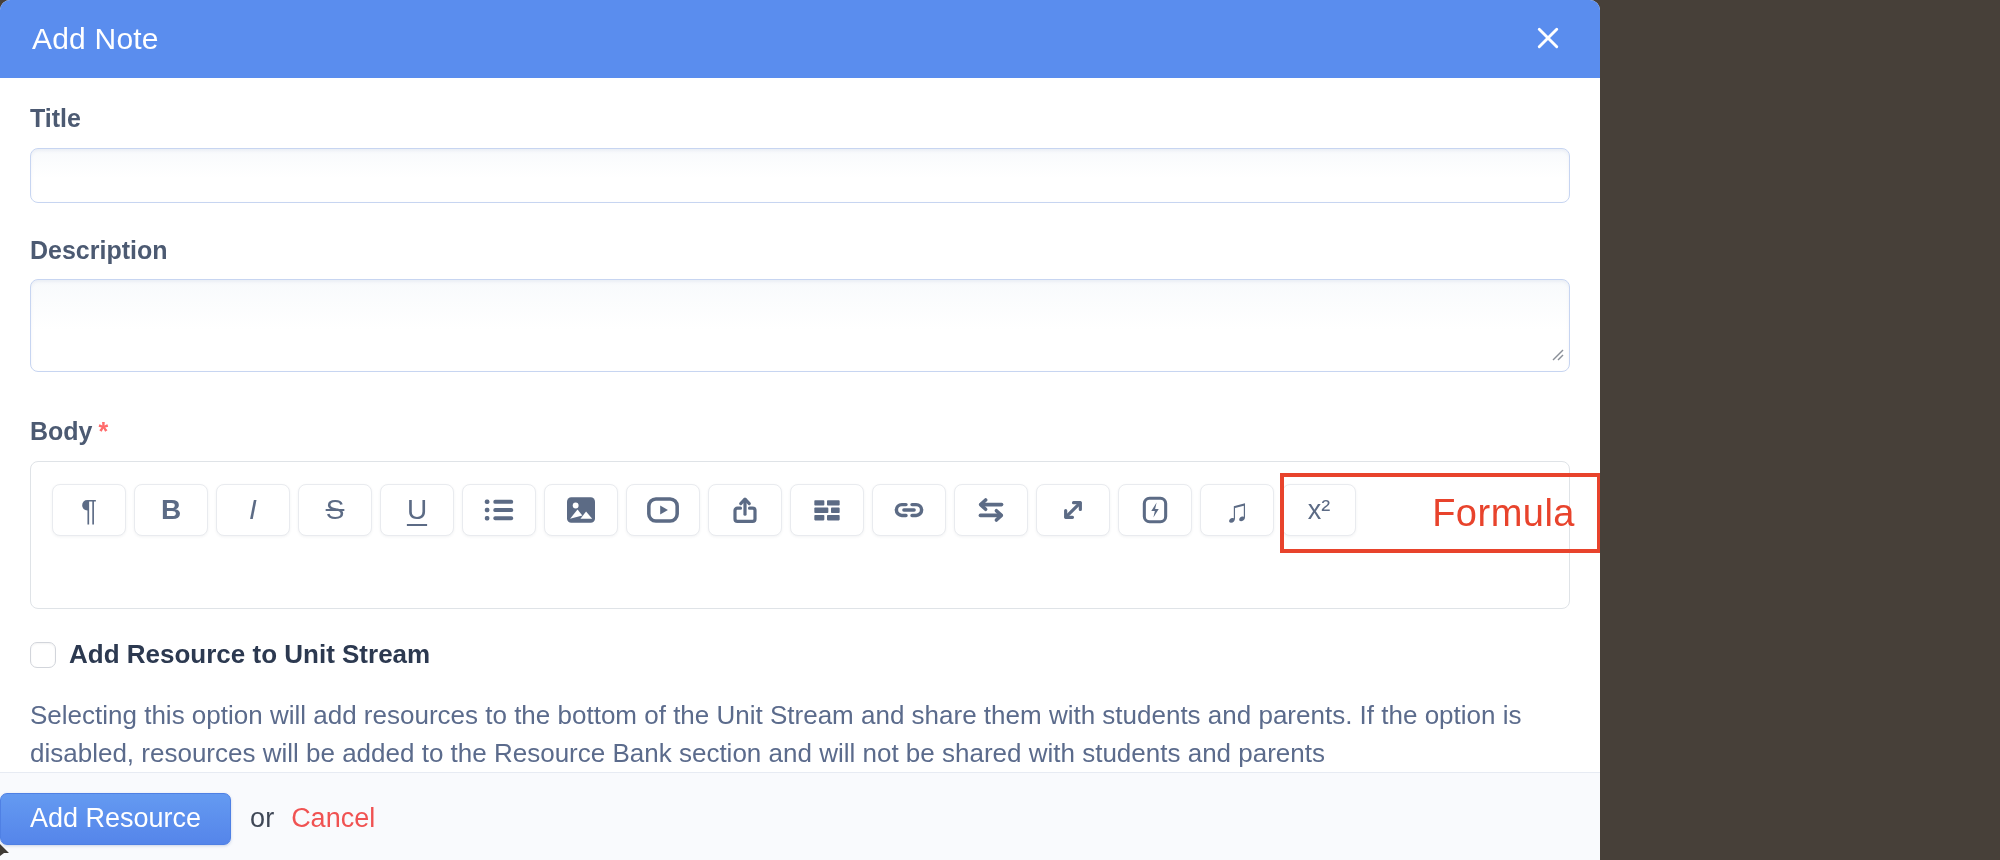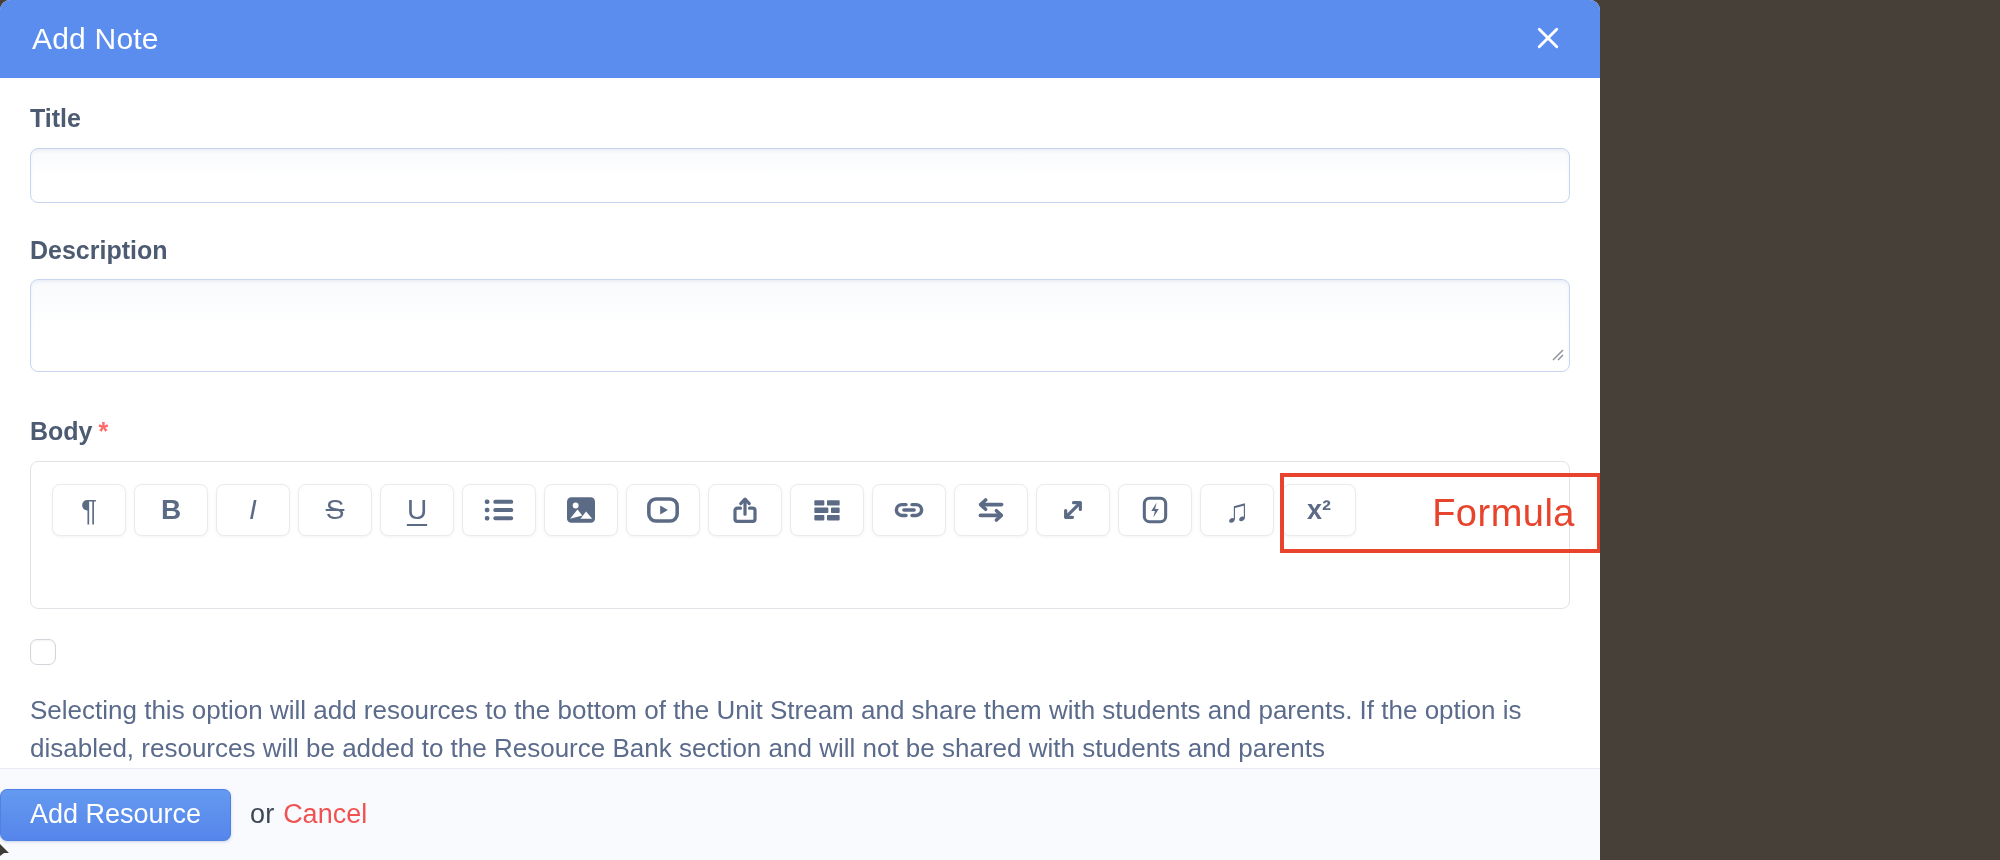--- a/index.html
+++ b/index.html
@@ -71,21 +71,21 @@
     color: var(--icon, #5c6b85);
   }
   .tb-btn svg { display: block; }
   .glyph { font-size: 28px; color: var(--icon, #5c6b85); font-weight: 500; line-height: 1; }
   .g-paragraph { font-size: 30px; font-weight: 400; }
   .g-bold { font-weight: 700; }
   .g-italic { font-style: italic; font-weight: 400; }
   .g-strikethrough { text-decoration: line-through; }
   .g-underline { text-decoration: underline; text-underline-offset: 5px; }
   .g-music { font-size: 33px; }
-  .g-superscript { font-weight: 700; font-size: 27px; }
+  .g-superscript { font-weight: 400; font-size: 27px; }
   
   .annotation-box {
     position: absolute;
     left: 1249px; top: 11px;
     width: 321px; height: 80px;
     border: 4px solid var(--annotation, #e8432c);
     pointer-events: none;
   }
   .annotation-label {
     position: absolute; right: 22px; top: 50%; transform: translateY(-50%);
@@ -127,21 +127,21 @@
     height: 52px; padding: 0 29px;
     background: linear-gradient(#649af1, #5585ea);
     border: 1px solid #4f80e4; border-radius: 7px;
     color: #fff; font-size: 27px; font-weight: 500;
     font-family: "Liberation Sans", sans-serif;
     cursor: pointer;
     box-shadow: 0 1px 3px rgba(60,90,160,.25);
   }
   .or-text { margin-left: 19px; font-size: 27px; color: #3f4756; }
   .cancel-link {
-    margin-left: 9px; font-size: 27px;
+    margin-left: 17px; font-size: 27px;
     color: var(--cancel, #f05252);
     text-decoration: none; cursor: pointer;
   }
   .mouse-cursor { position: absolute; left: 0; bottom: 0; }
 </style>
 </head>
 <body>
 
 <div class="modal">
 
@@ -288,20 +288,21 @@
             <span class="glyph g-superscript">x²</span>
           </button>
         </div>
       <div class="annotation-box">
         <span class="annotation-label">Formula</span>
       </div>
     </div>
 
     <div class="check-row">
       <input type="checkbox" class="checkbox" id="unit-stream-checkbox" style="">
+      <label class="check-label" for="unit-stream-checkbox">Add Resource to Unit Stream</label>
     </div>
 
     <div class="help-text">Selecting this option will add resources to the bottom of the Unit Stream and share them with students and parents. If the option is disabled, resources will be added to the Resource Bank section and will not be shared with students and parents</div>
 
   </div>
 
   <div class="modal-footer">
     <button class="submit-btn">Add Resource</button>
     <span class="or-text">or</span>
     <a class="cancel-link">Cancel</a>

